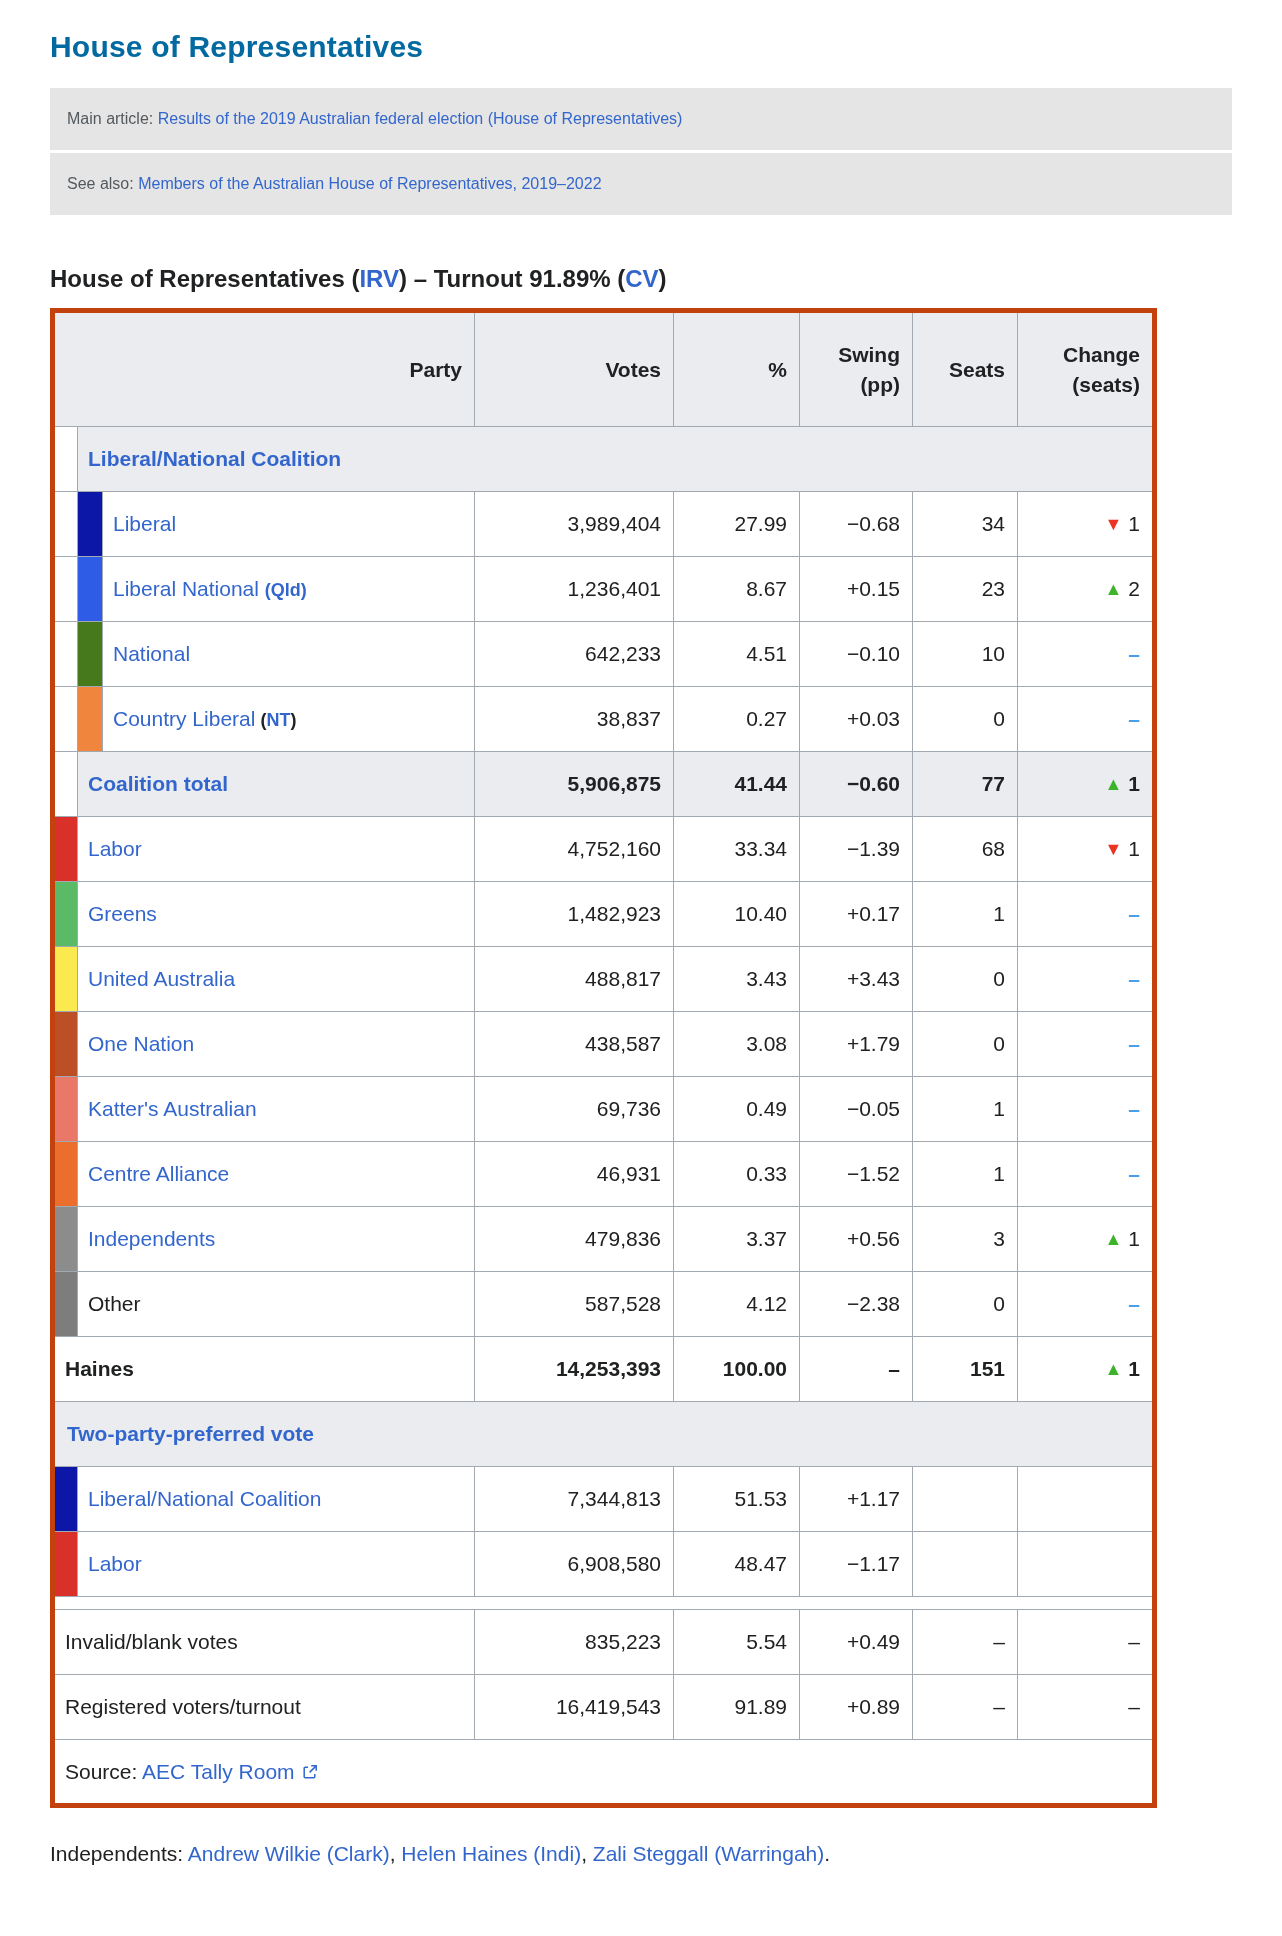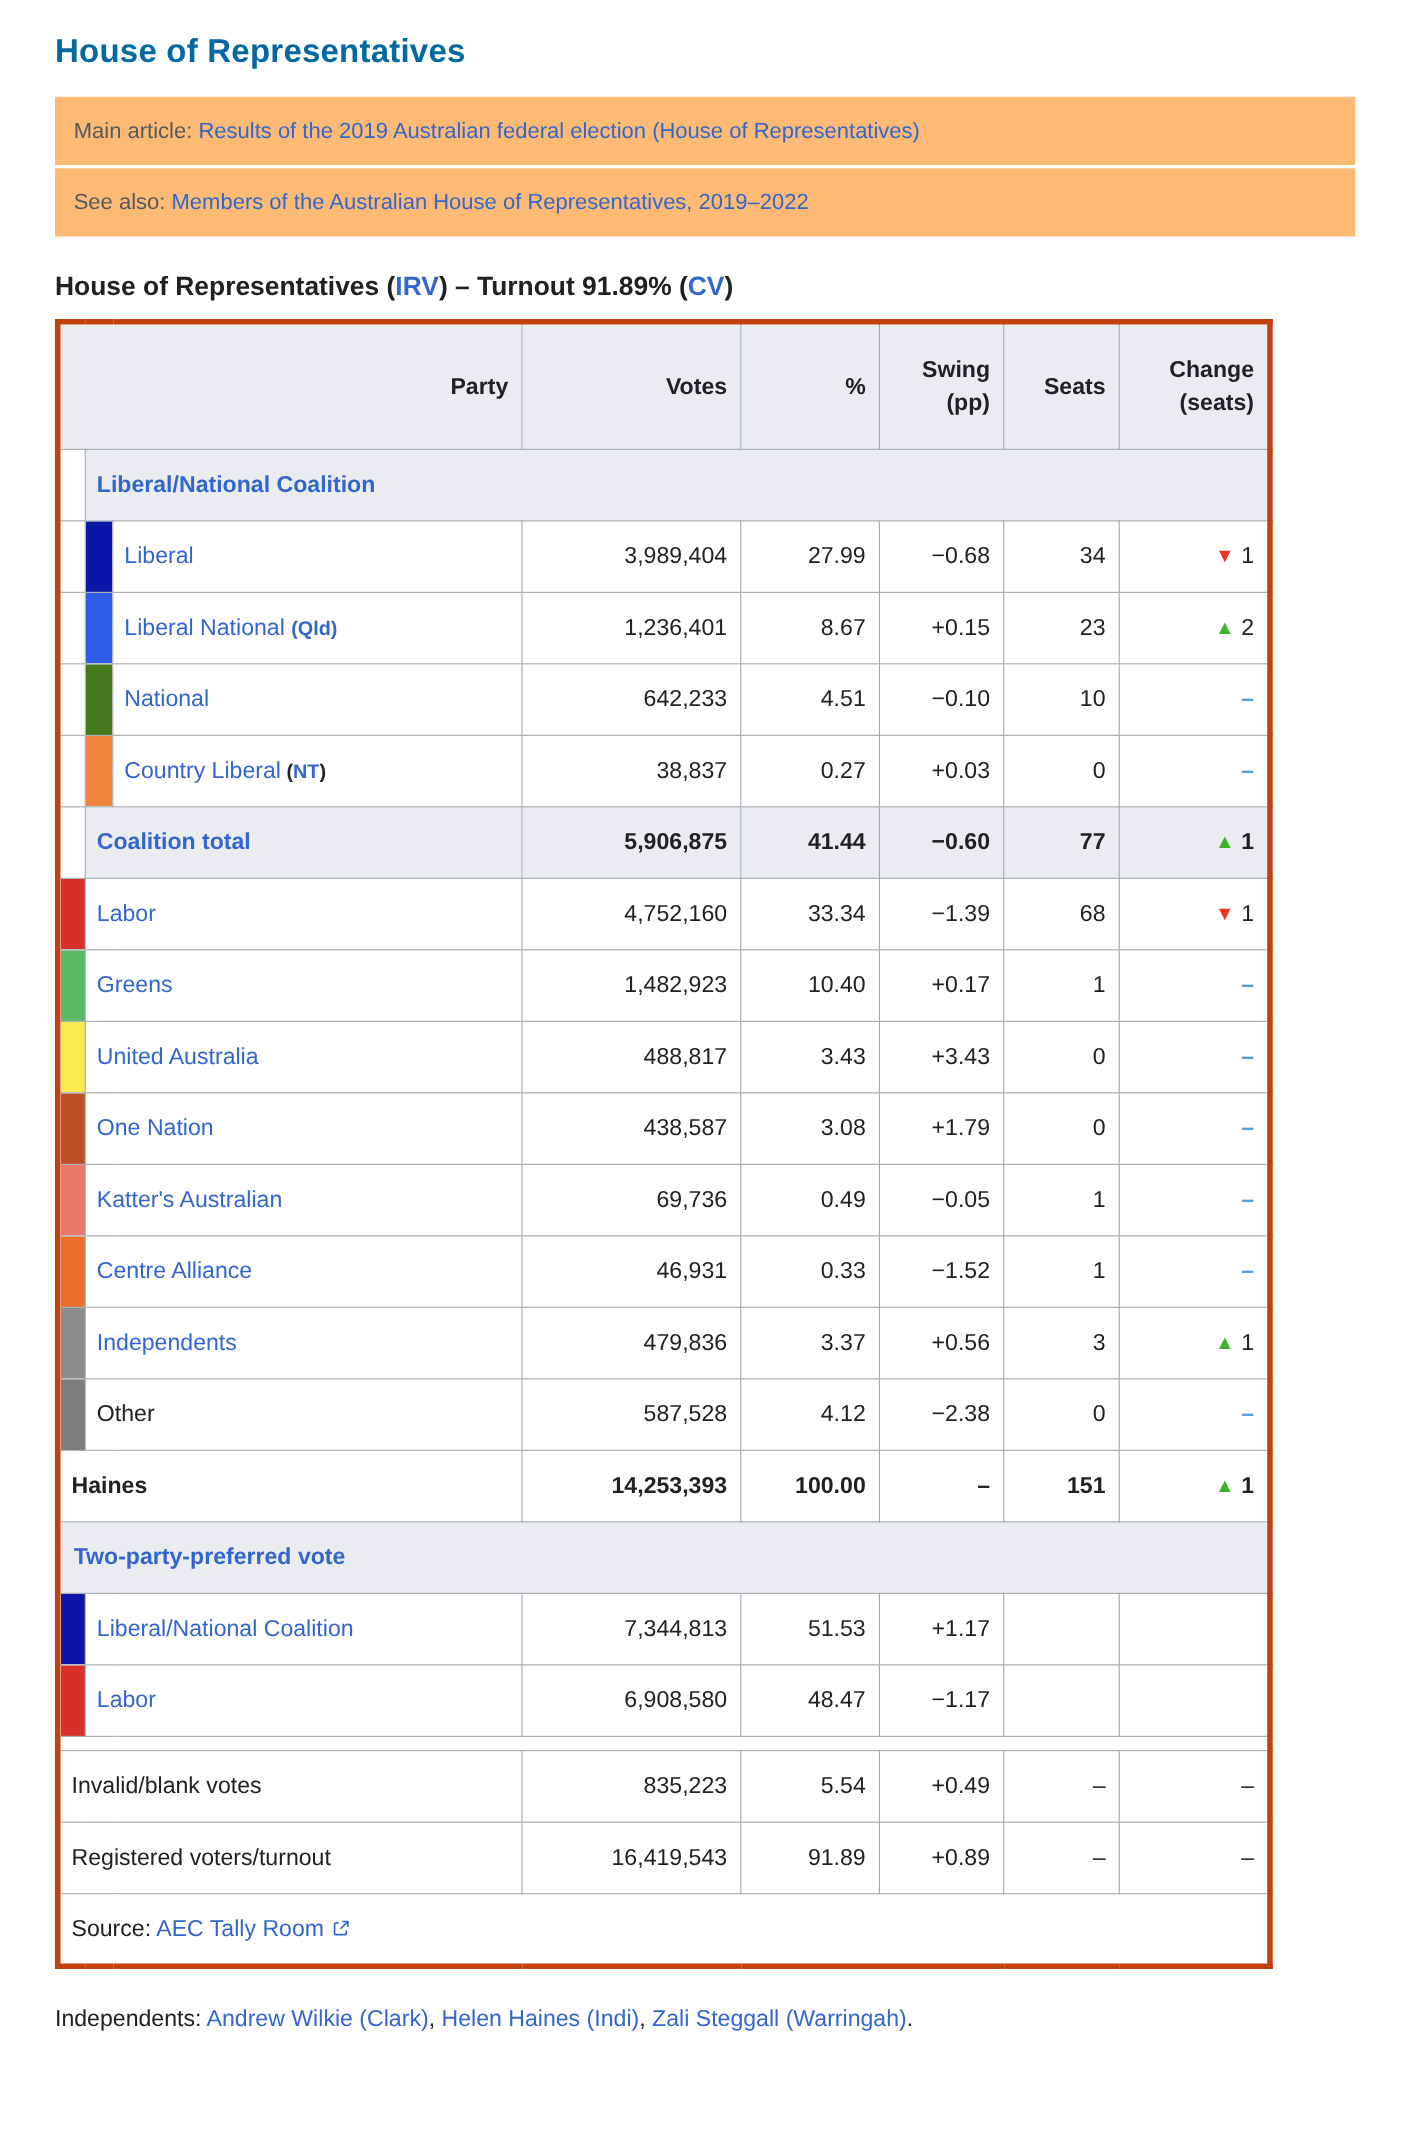--- a/index.html
+++ b/index.html
@@ -7,27 +7,27 @@
   body {
     width: 1282px; height: 1936px; overflow: hidden;
     background: #ffffff; color: #202122;
     font-family: "Liberation Sans", sans-serif;
   }
   .page { width: 1282px; padding: 0 50px; }
 
   h3.title { font-size: 30px; font-weight: 700; color: #0369a1; margin: 30px 0 24px 0; letter-spacing: .2px; }
 
   .hatnote {
-    background: #fdba74; color: #54595d;
-    font-size: 20px; padding: 0 17px; height: 62px; line-height: 62px;
+    background: #e5e5e5; color: #54595d;
+    font-size: 16px; padding: 0 17px; height: 62px; line-height: 62px;
     margin-bottom: 3px; white-space: nowrap; overflow: hidden;
   }
   a { color: #3366cc; text-decoration: none; cursor: pointer; }
 
-  .tcaption { font-size: 24px; font-weight: 700; color: #202122; margin: 32px 0 15px 0; }
+  .tcaption { font-size: 24px; font-weight: 700; color: #202122; margin: 50px 0 15px 0; }
   .tcaption a { font-weight: 700; }
 
   table.results {
     border-collapse: collapse; table-layout: fixed; width: 1102px;
     font-size: 21px; color: #202122; border: 5px solid #c2410c;
   }
   th, td { border: 1px solid #a2a9b1; vertical-align: middle; overflow: hidden; }
   th {
     background: #eaecf0; font-weight: 700; text-align: right;
     padding: 0 12px; height: 116px; line-height: 30px;

